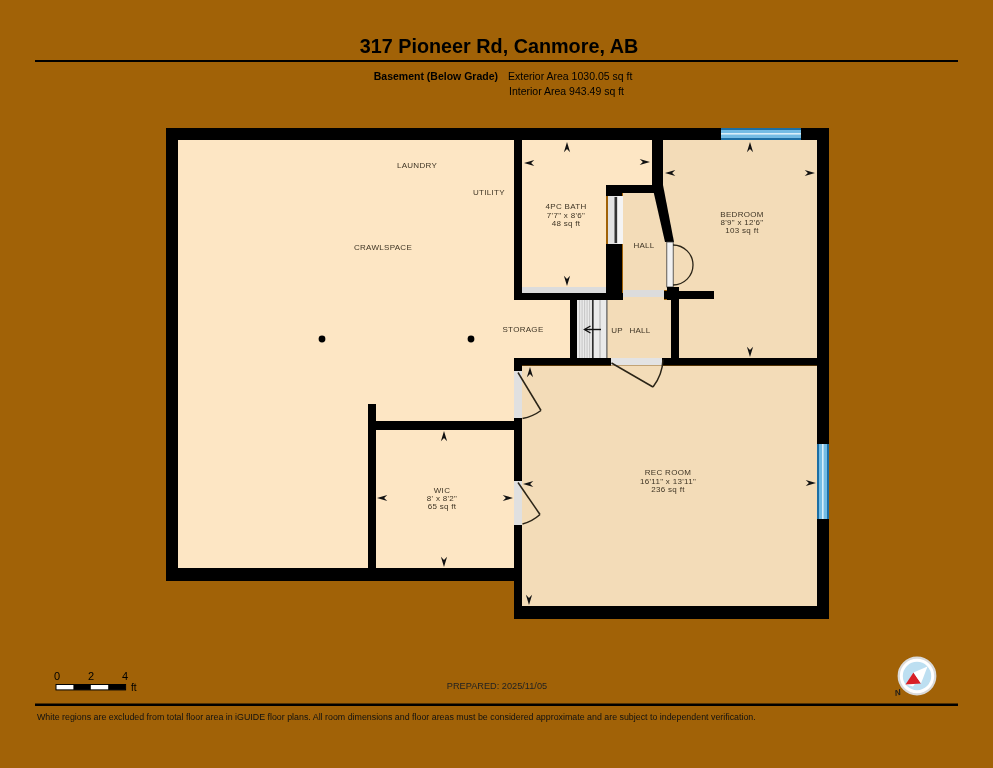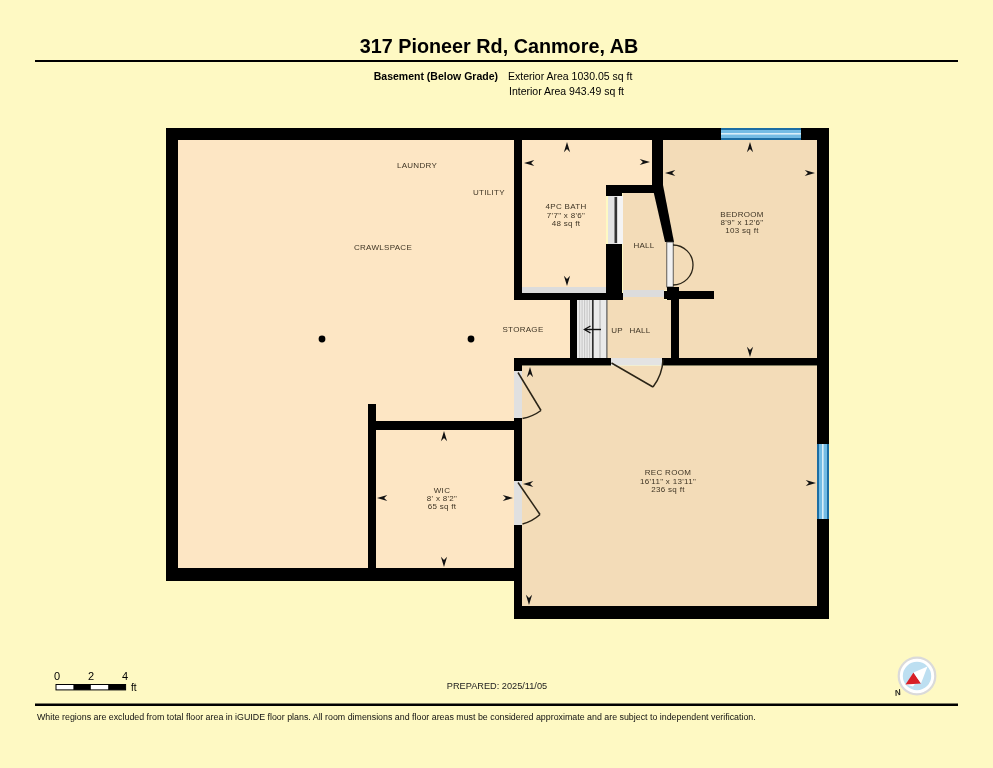--- a/index.html
+++ b/index.html
@@ -1,16 +1,16 @@
 <!DOCTYPE html>
 <html><head>
 <meta charset="utf-8">
 <style>
   html,body{margin:0;padding:0;background:#ffffff;}
-  #page{position:relative;width:993px;height:768px;background:#fef9c3;overflow:hidden;}
+  #page{position:relative;width:993px;height:768px;background:#a16207;overflow:hidden;}
   svg text{font-family:"Liberation Sans",sans-serif;}
 </style>
 </head>
 <body>
 <div id="page">
 <svg width="993" height="768" viewBox="0 0 993 768">
   <defs>
     <path id="dart" d="M0,0 L-10.3,-3.1 L-7.1,0 L-10.3,3.1 Z" fill="#111111"></path>
   </defs>
 

